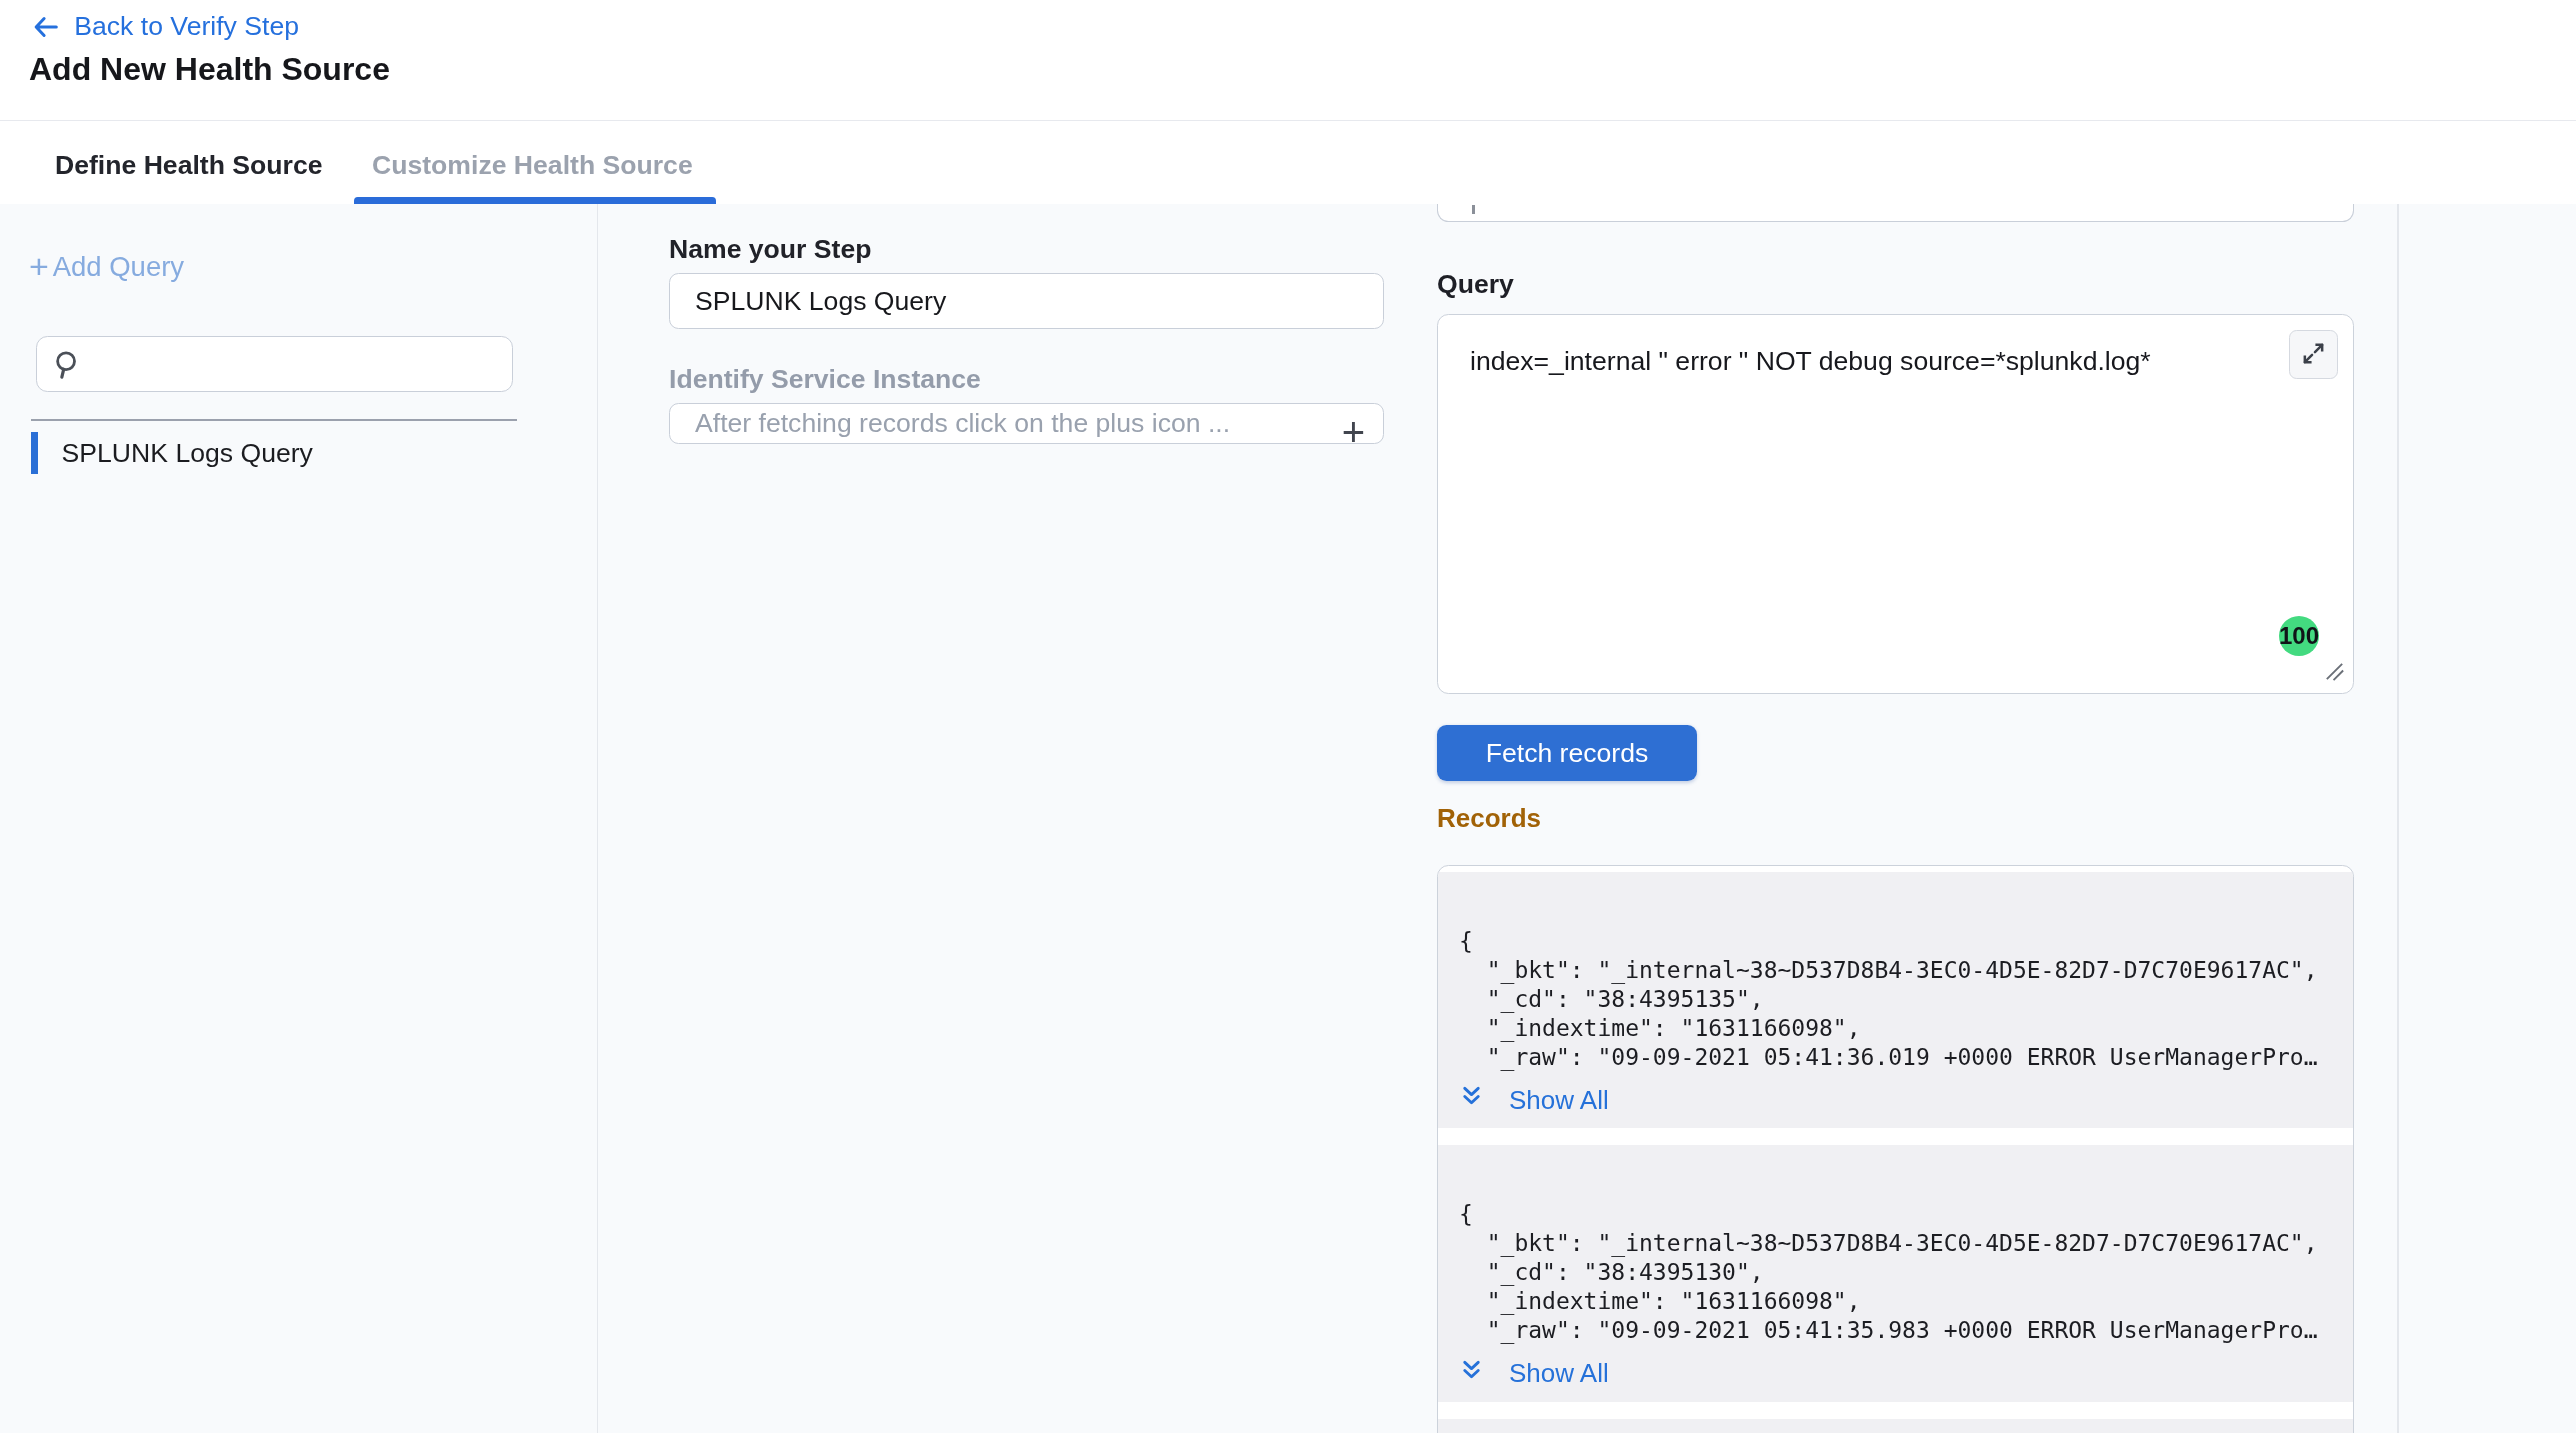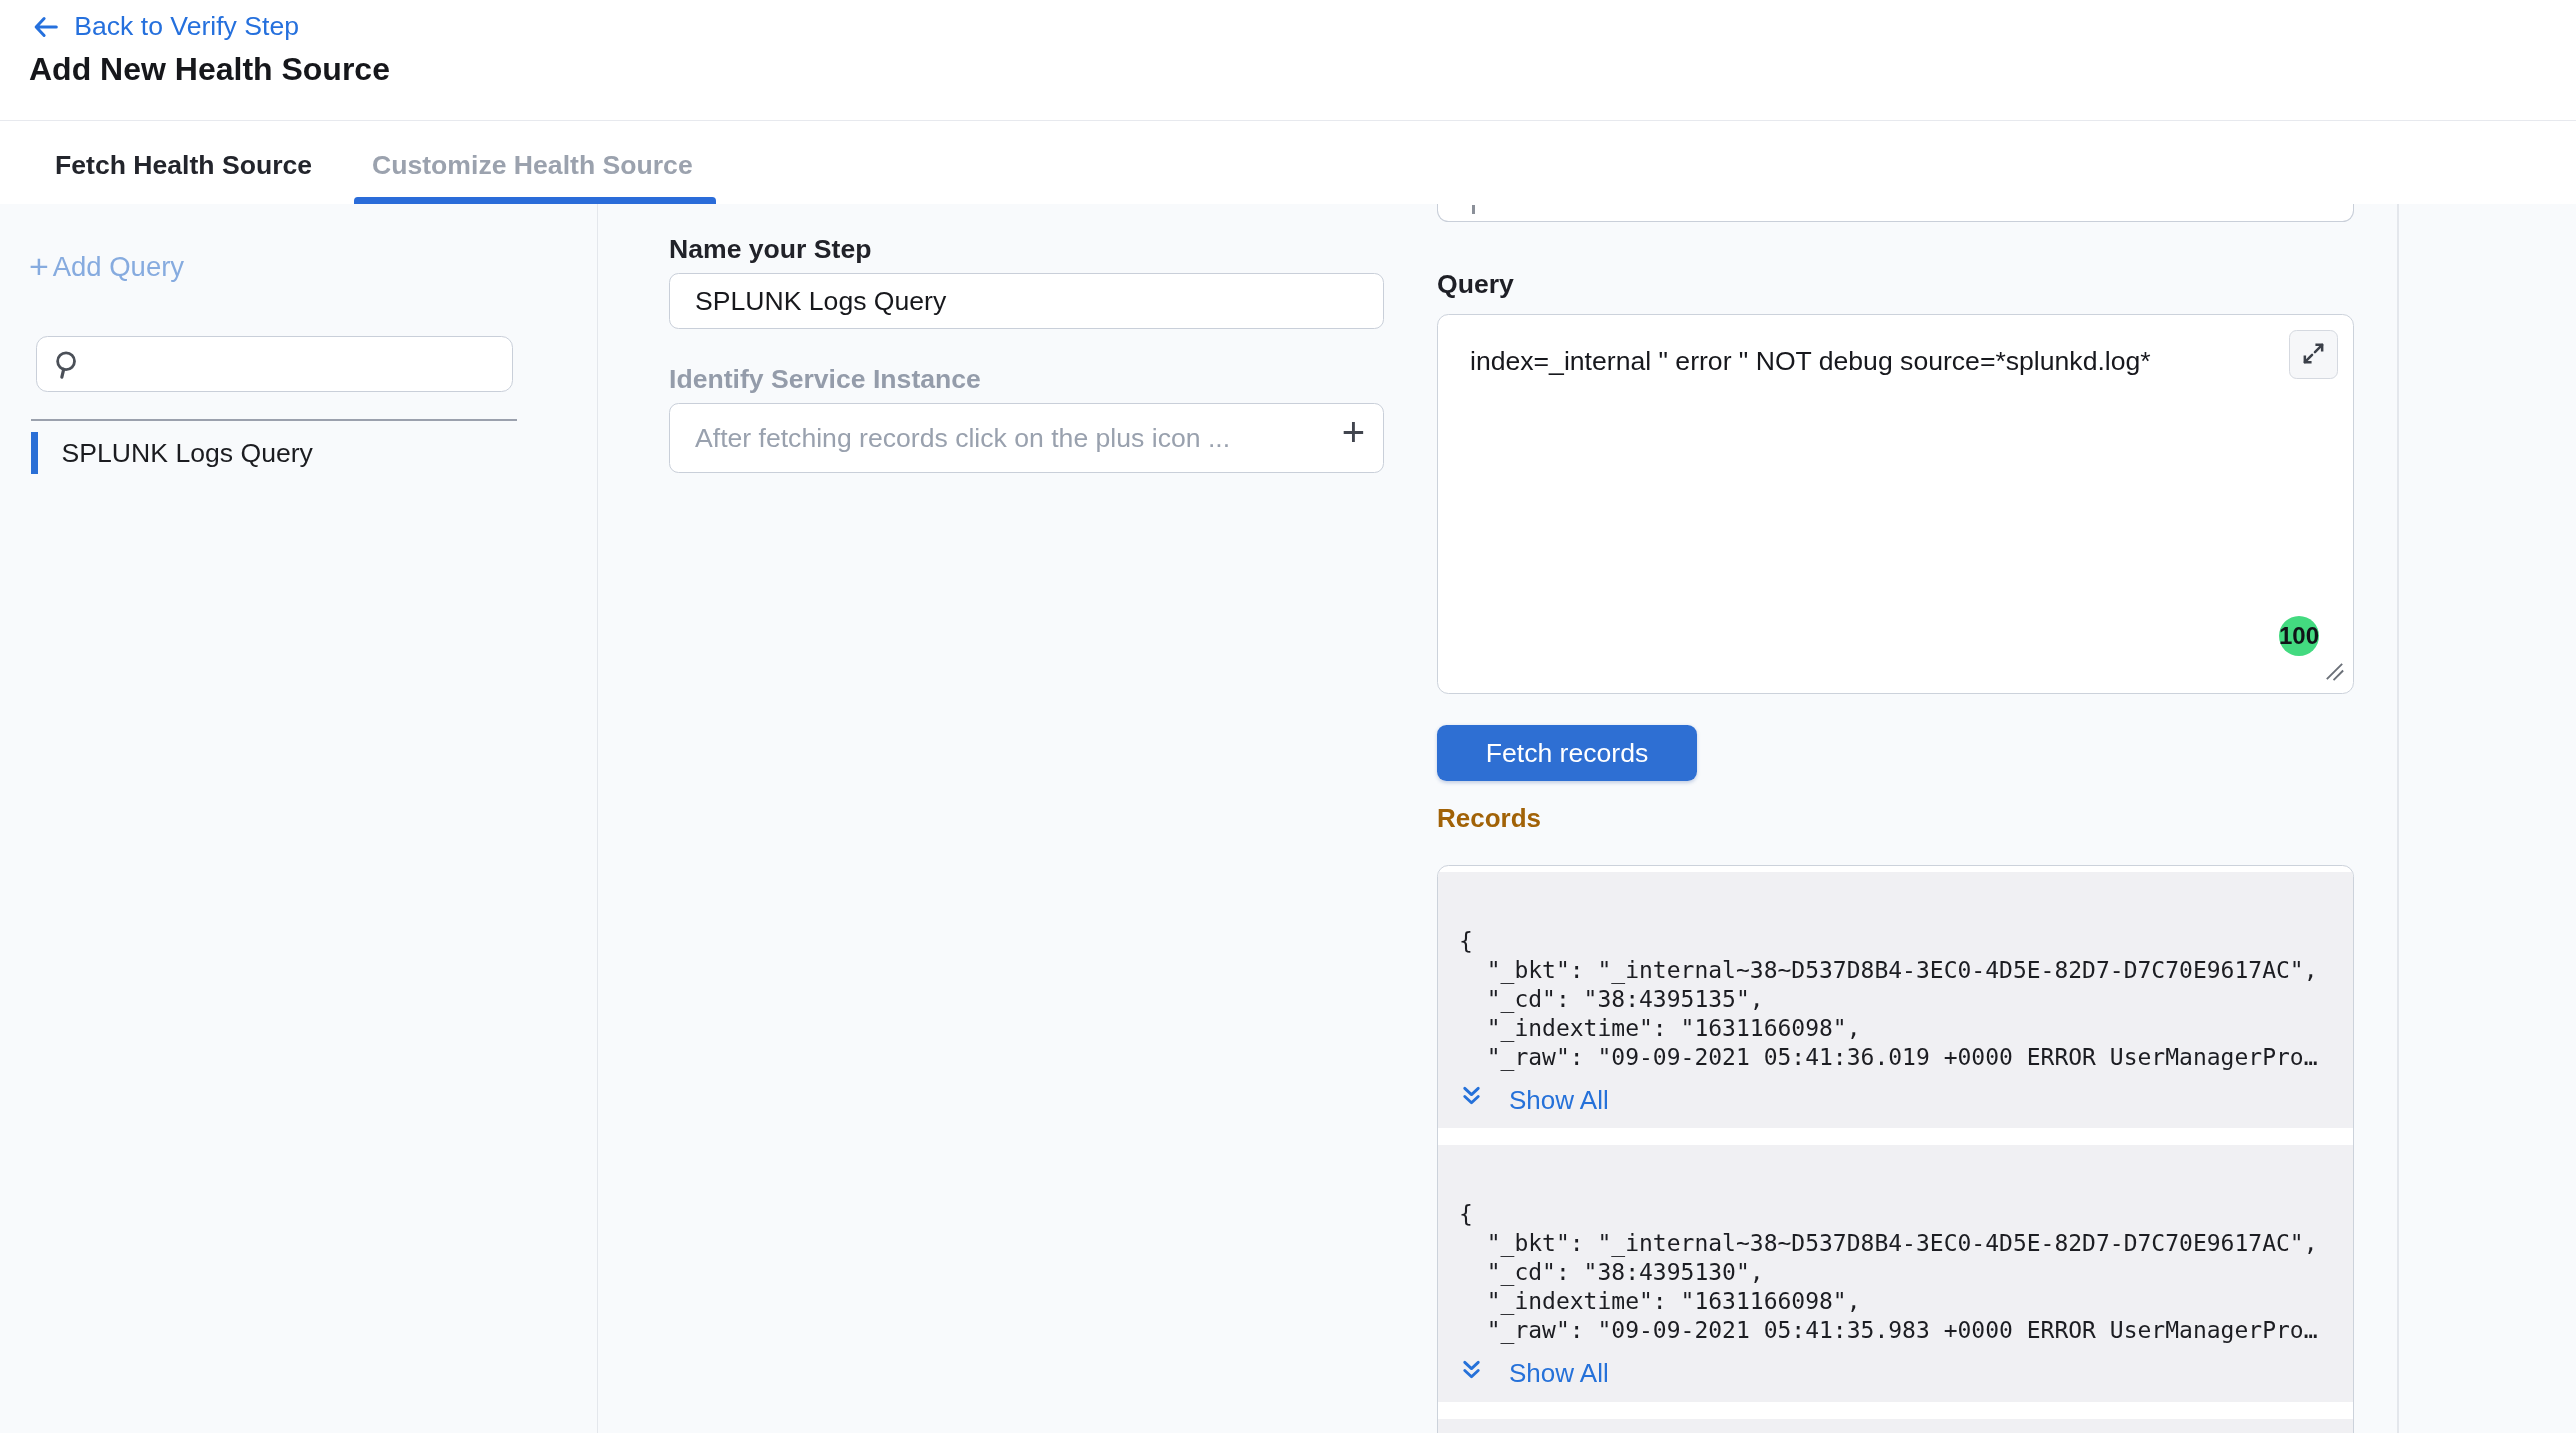--- a/index.html
+++ b/index.html
@@ -43,21 +43,21 @@
   .query-item .label { margin-left:24px; font-size:26.6px; color:#1b1c20; }
 
   
   .form-label { position:absolute; left:669px; font-size:26.6px; font-weight:700; color:#212229; }
   .lbl-name { top:30px; }
   .lbl-service { top:160px; color:#949caa; font-weight:600; }
   .text-input { position:absolute; left:669px; width:715px; height:56px; background:#fff;
                 border:1.9px solid #c9cfd9; border-radius:9.5px; font-size:26.6px; color:#17181c;
                 padding:0 25px; outline:none; font-family:"Liberation Sans", sans-serif; }
   .inp-name { top:69px; }
-  .inp-service { top:199px; height:70px; padding-right:66px; }
+  .inp-service { top:199px; height:41px; padding-right:66px; }
   .inp-service::placeholder { color:#99a1ae; }
   .service-plus-btn { position:absolute; left:1327px; top:201px; width:53px; height:54px;
                       display:flex; align-items:center; justify-content:center; cursor:pointer;
                       font-size:40px; font-weight:300; color:#41454e; background:transparent; border:none; }
 
   
   .right-col { position:absolute; left:1437px; top:0; width:921px; height:1229px; }
   .partial-input { position:absolute; left:0; top:0; width:917px; height:18px; background:#fff;
                    border:1.9px solid #c9cfd9; border-top:none; border-radius:0 0 11.4px 11.4px; overflow:hidden; }
   .partial-input .caret { position:absolute; left:34px; top:0.9px; width:2.8px; height:9.5px; background:#8b9099; }
@@ -99,21 +99,21 @@
         <svg width="30" height="30" viewBox="0 0 32 32" fill="none">
           <path d="M27 16 H6 M14 7 L5.5 16 L14 25" stroke="#2570dd" stroke-width="3.2" stroke-linecap="round" stroke-linejoin="round"></path>
         </svg>
       </span>
       <span>Back to Verify Step</span>
     </div>
     <div class="page-title">Add New Health Source</div>
   </div>
 
   <div class="tabbar">
-    <div class="tab tab-define">Fetch Health Source</div>
+    <div class="tab tab-define">Define Health Source</div>
     <div class="tab tab-customize">Customize Health Source</div>
     <div class="tab-underline"></div>
   </div>
 
   <div class="content">
 
     <div class="sidebar">
       <div class="add-query">
         <span class="plus">+</span>
         <span>Add Query</span>

